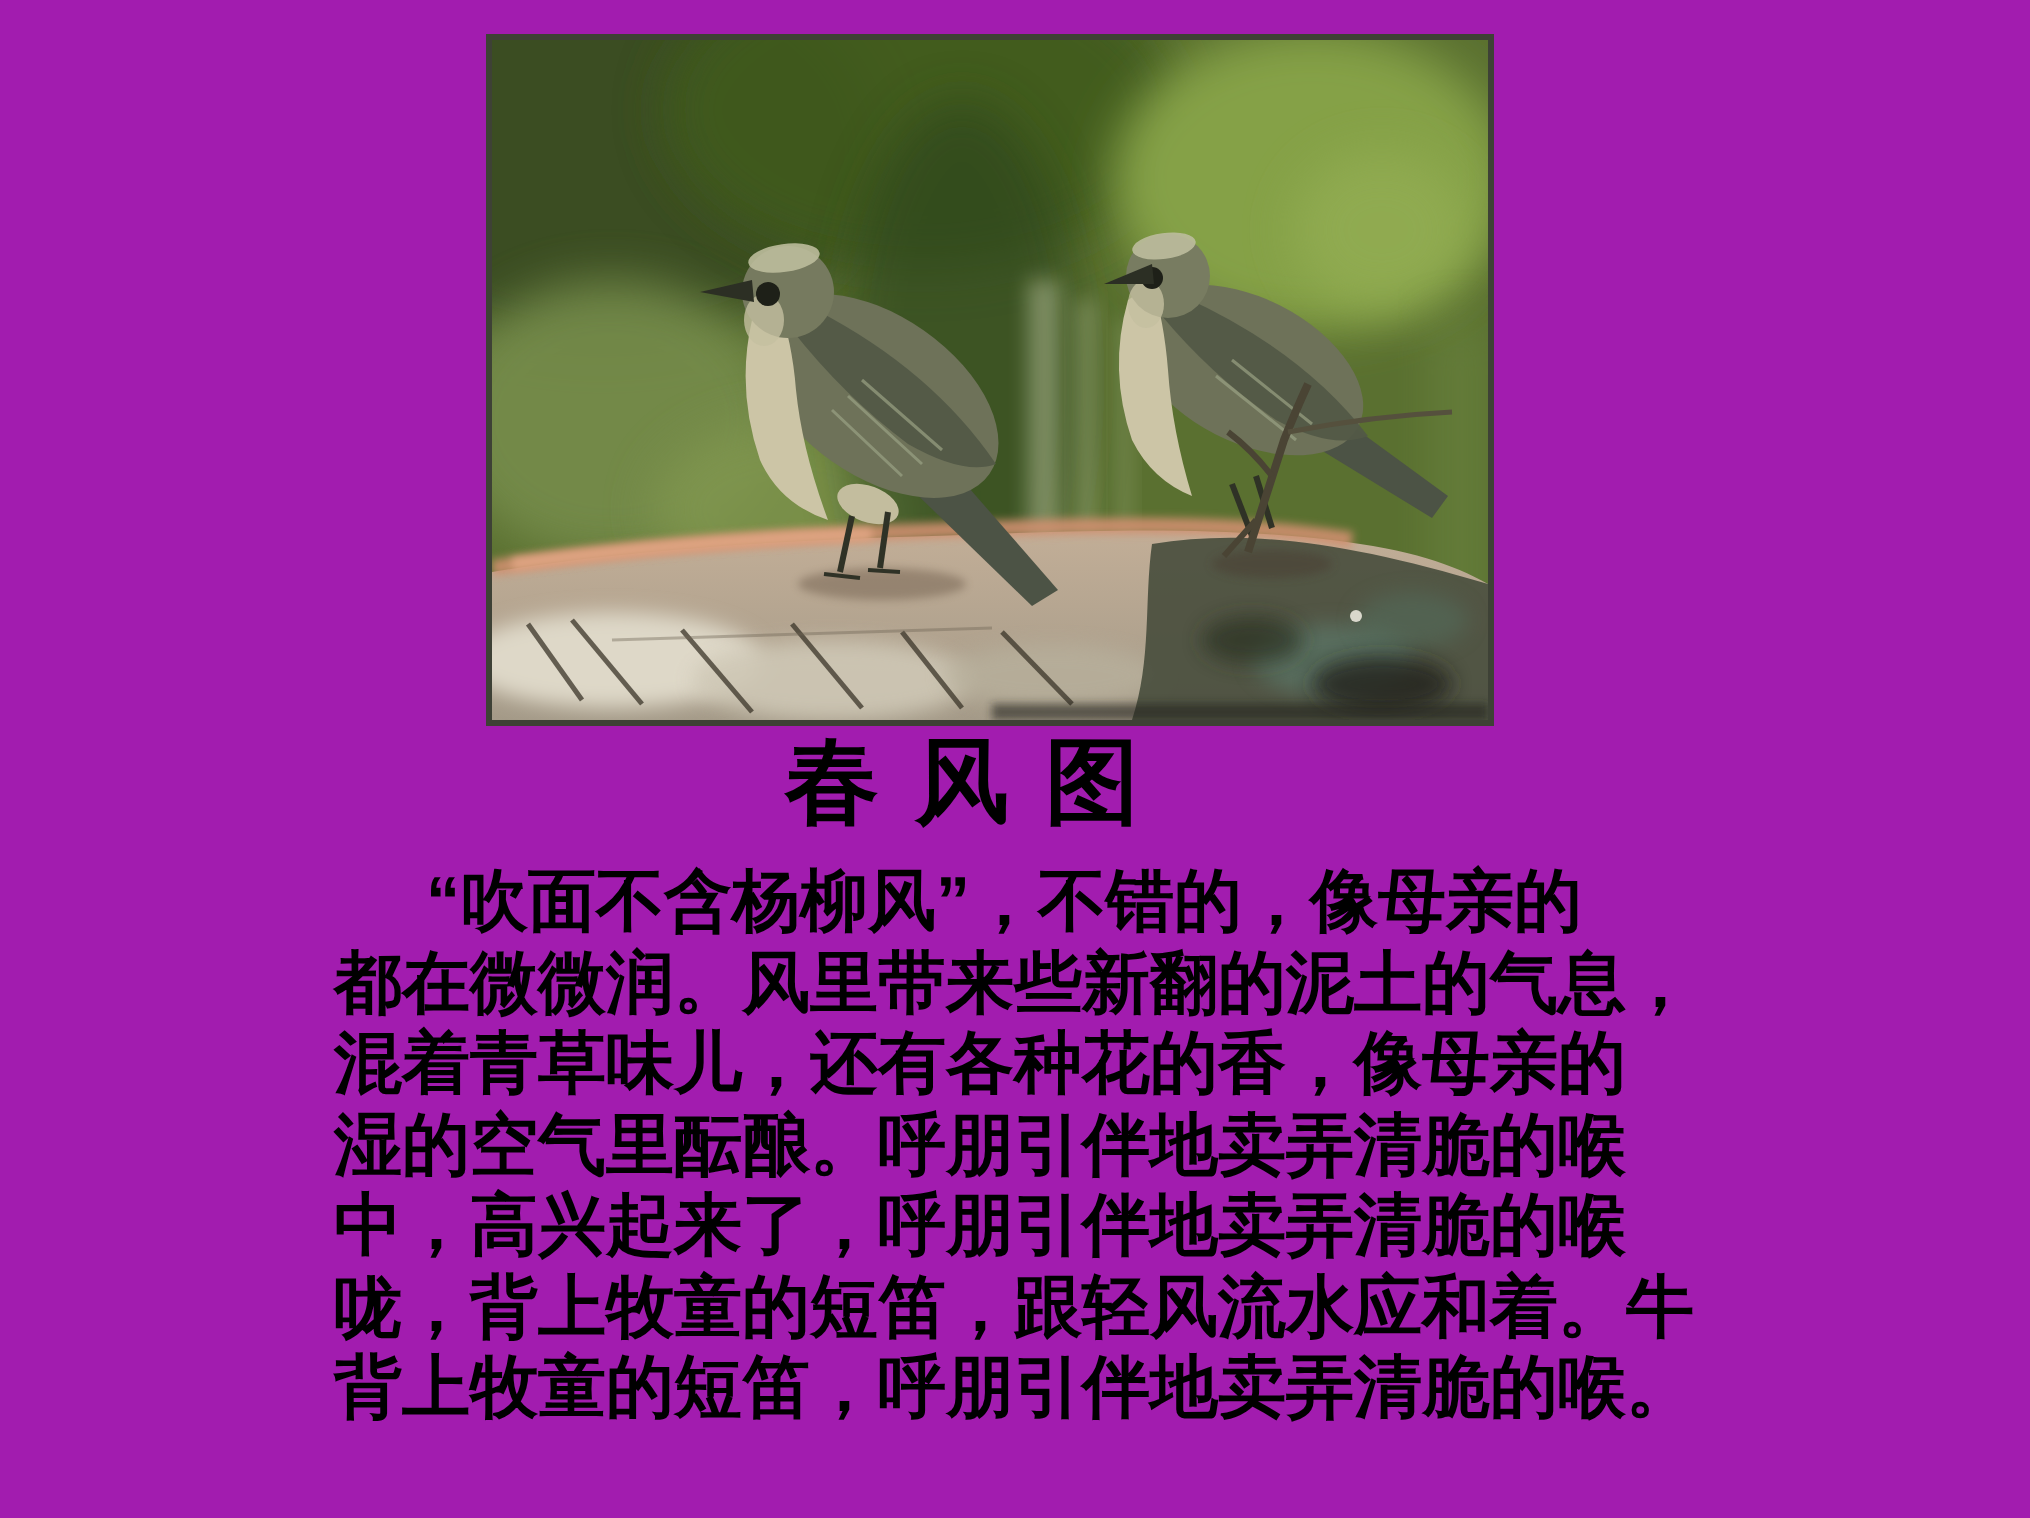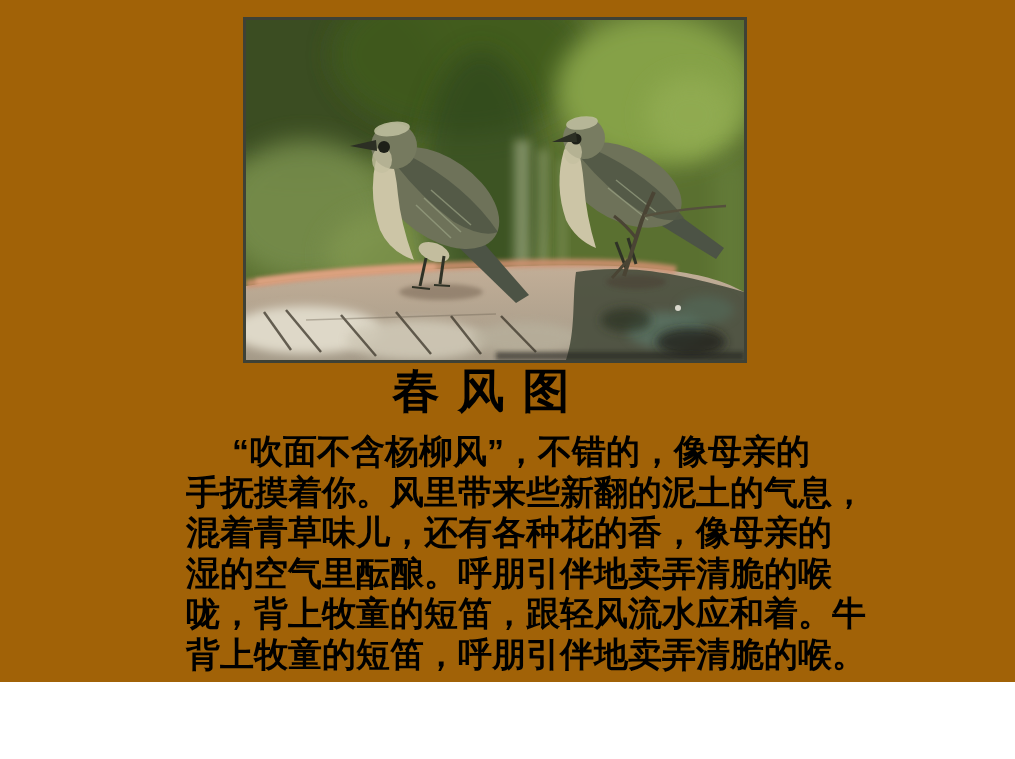--- a/index.html
+++ b/index.html
@@ -1,34 +1,34 @@
 <!DOCTYPE html>
 <html><head>
 <meta charset="utf-8">
 <style>
   html, body { margin:0; padding:0; background:#ffffff; }
   .slide {
-    position:relative; width:1015px; height:682px; background:#a16207;
+    position:relative; width:1015px; height:759px; background:#a21caf;
     font-family:"Liberation Sans", sans-serif; overflow:hidden;
   }
   .photo-frame {
     position:absolute; left:243px; top:17px; width:498px; height:340px;
     border:3px solid #3e4136; background:#5a7030;
   }
   .photo-frame svg { display:block; width:100%; height:100%; }
   .slide-title {
     position:absolute; left:0; top:364px; width:980px; margin:0;
     text-align:center; color:#000000;
     font-size:47px; font-weight:bold; letter-spacing:18px; line-height:1.15;
   }
   .body-text {
     position:absolute; left:167px; top:431px; width:710px;
     color:#000000; font-size:34px; font-weight:bold; line-height:40.5px;
   }
-  .body-text .line { white-space:nowrap;margin-left:19px; }
+  .body-text .line { white-space:nowrap; }
   .body-text .line.indent { padding-left:46px; }
 </style>
 </head>
 <body>
 
 <div class="slide">
 
   <div class="photo-frame">
     <svg viewBox="0 0 498 340" preserveAspectRatio="none">
       <defs>
@@ -139,20 +139,21 @@
         <path d="M382,240 L366,258" stroke="#4a4434" stroke-width="3"></path>
         <path d="M398,196 Q440,188 480,186" stroke="#55503d" stroke-width="2.5"></path>
       </g>
     </svg>
   </div>
 
   <h1 class="slide-title">春风图</h1>
 
   <div class="body-text">
     <div class="line indent">“吹面不含杨柳风”，不错的，像母亲的</div>
-    <div class="line">手抚摸着你。风里带来些新翻的泥土的气息，</div>
+    <div class="line">都在微微润。风里带来些新翻的泥土的气息，</div>
     <div class="line">混着青草味儿，还有各种花的香，像母亲的</div>
     <div class="line">湿的空气里酝酿。呼朋引伴地卖弄清脆的喉</div>
+    <div class="line">中，高兴起来了，呼朋引伴地卖弄清脆的喉</div>
     <div class="line">咙，背上牧童的短笛，跟轻风流水应和着。牛</div>
     <div class="line">背上牧童的短笛，呼朋引伴地卖弄清脆的喉。</div>
   </div>
 
 </div>
 
 </body></html>

